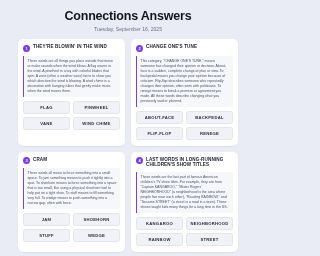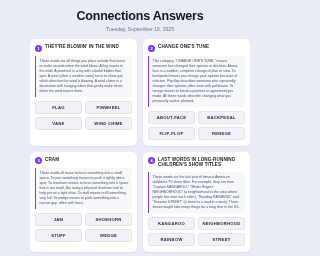--- a/index.html
+++ b/index.html
@@ -16,21 +16,20 @@
     color: #1b1d28;
     -webkit-font-smoothing: antialiased;
   }
 
   #page {
     width: 256px;
     height: 256px;
     background: #e9ecf5;
     padding: 6px 18px 0 18px;
     position: relative;
-    margin-left: 12px;
   }
 
   
   .page-header {
     text-align: center;
     padding: 3px 0 6px 0;
   }
   .page-title {
     font-size: 12.5px;
     font-weight: bold;

